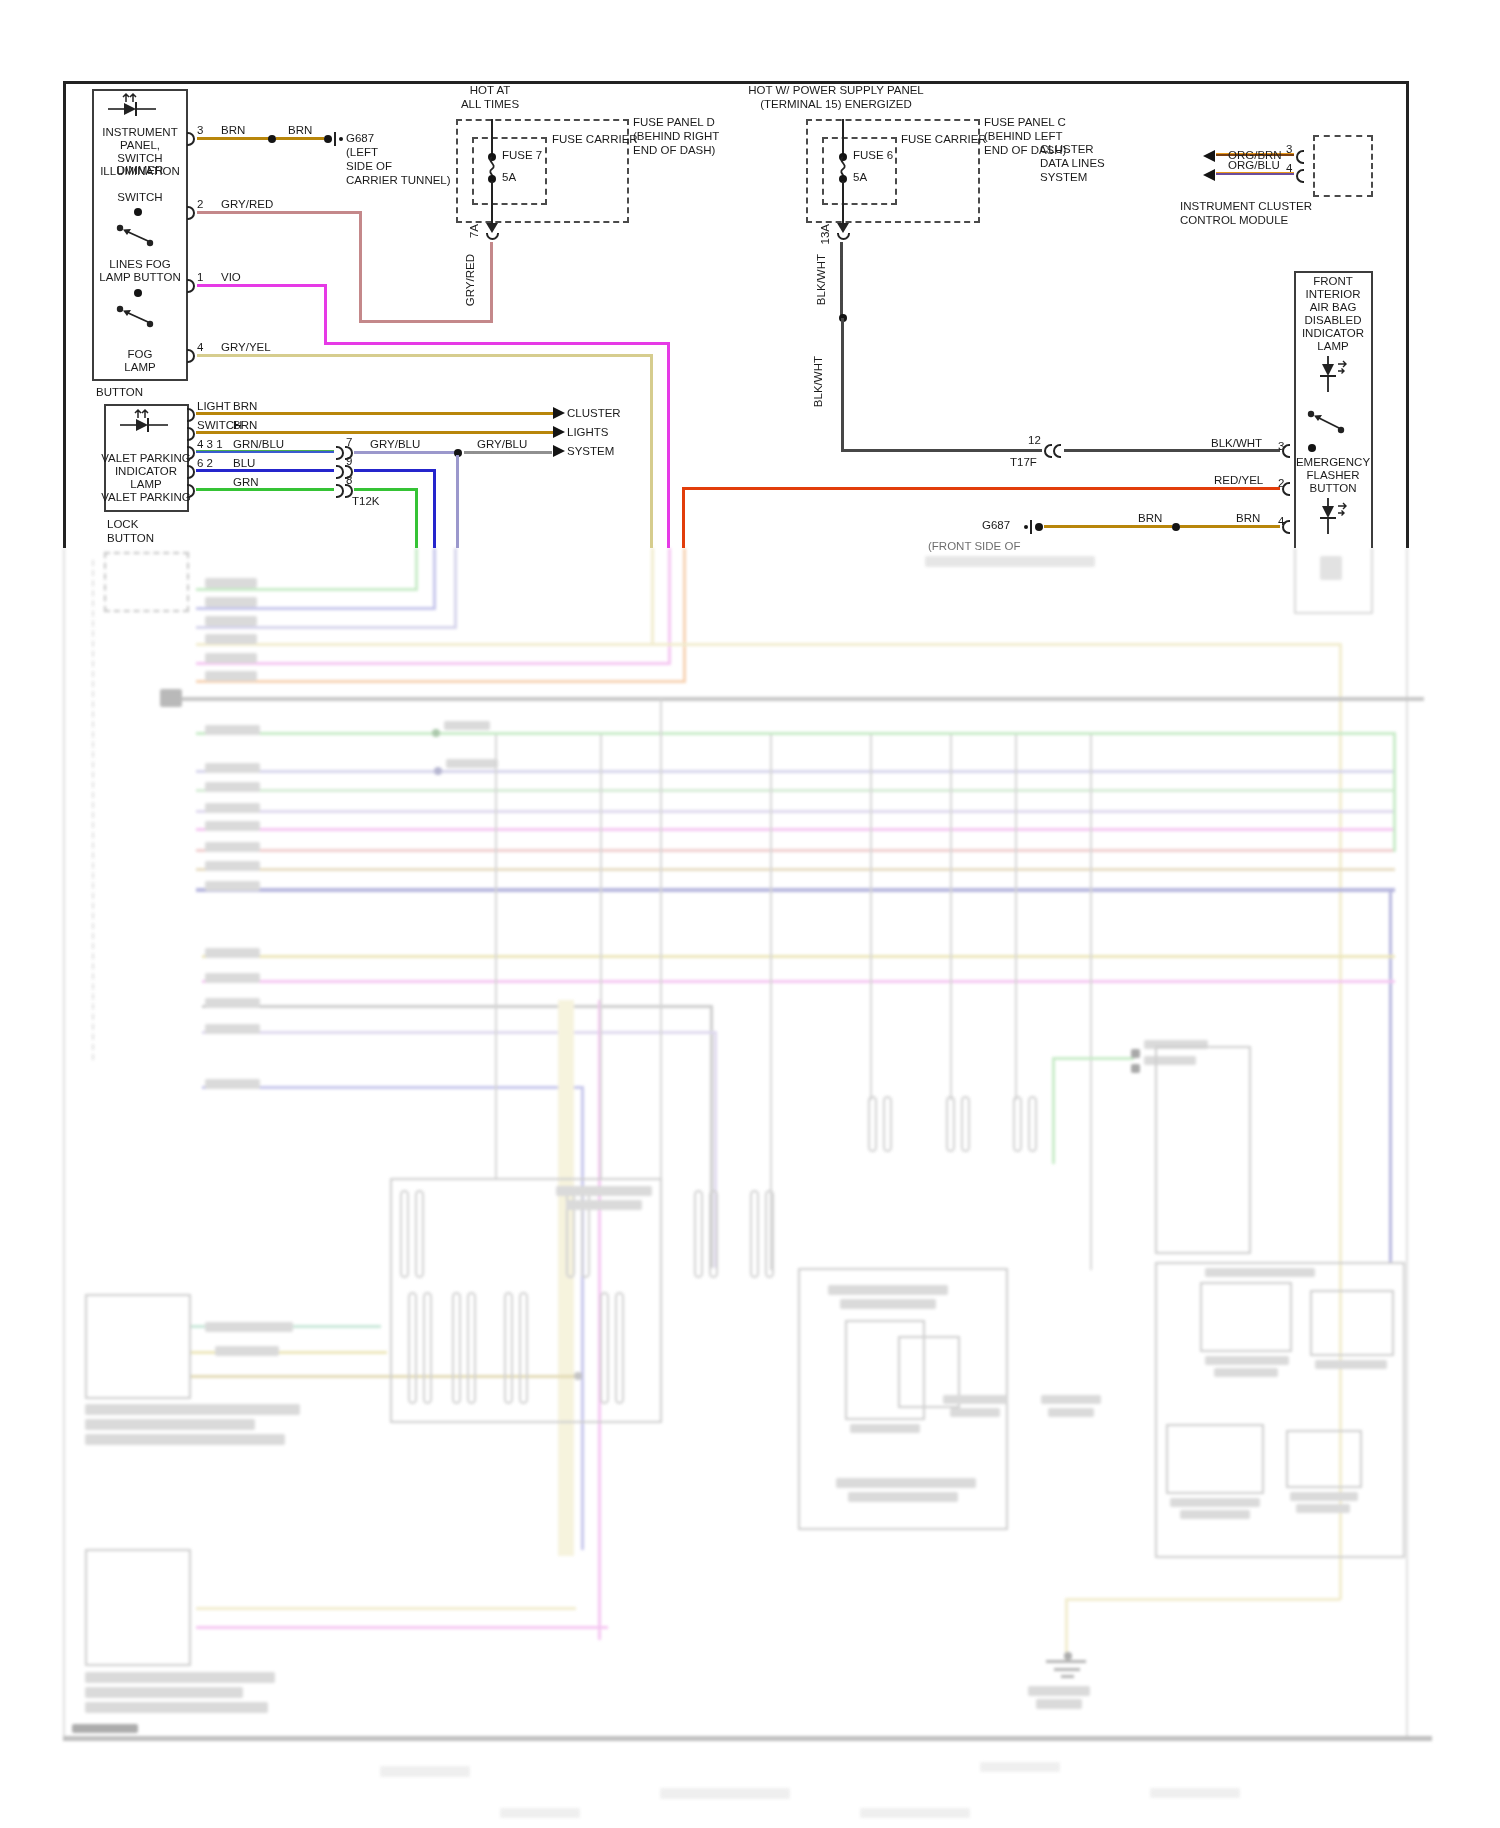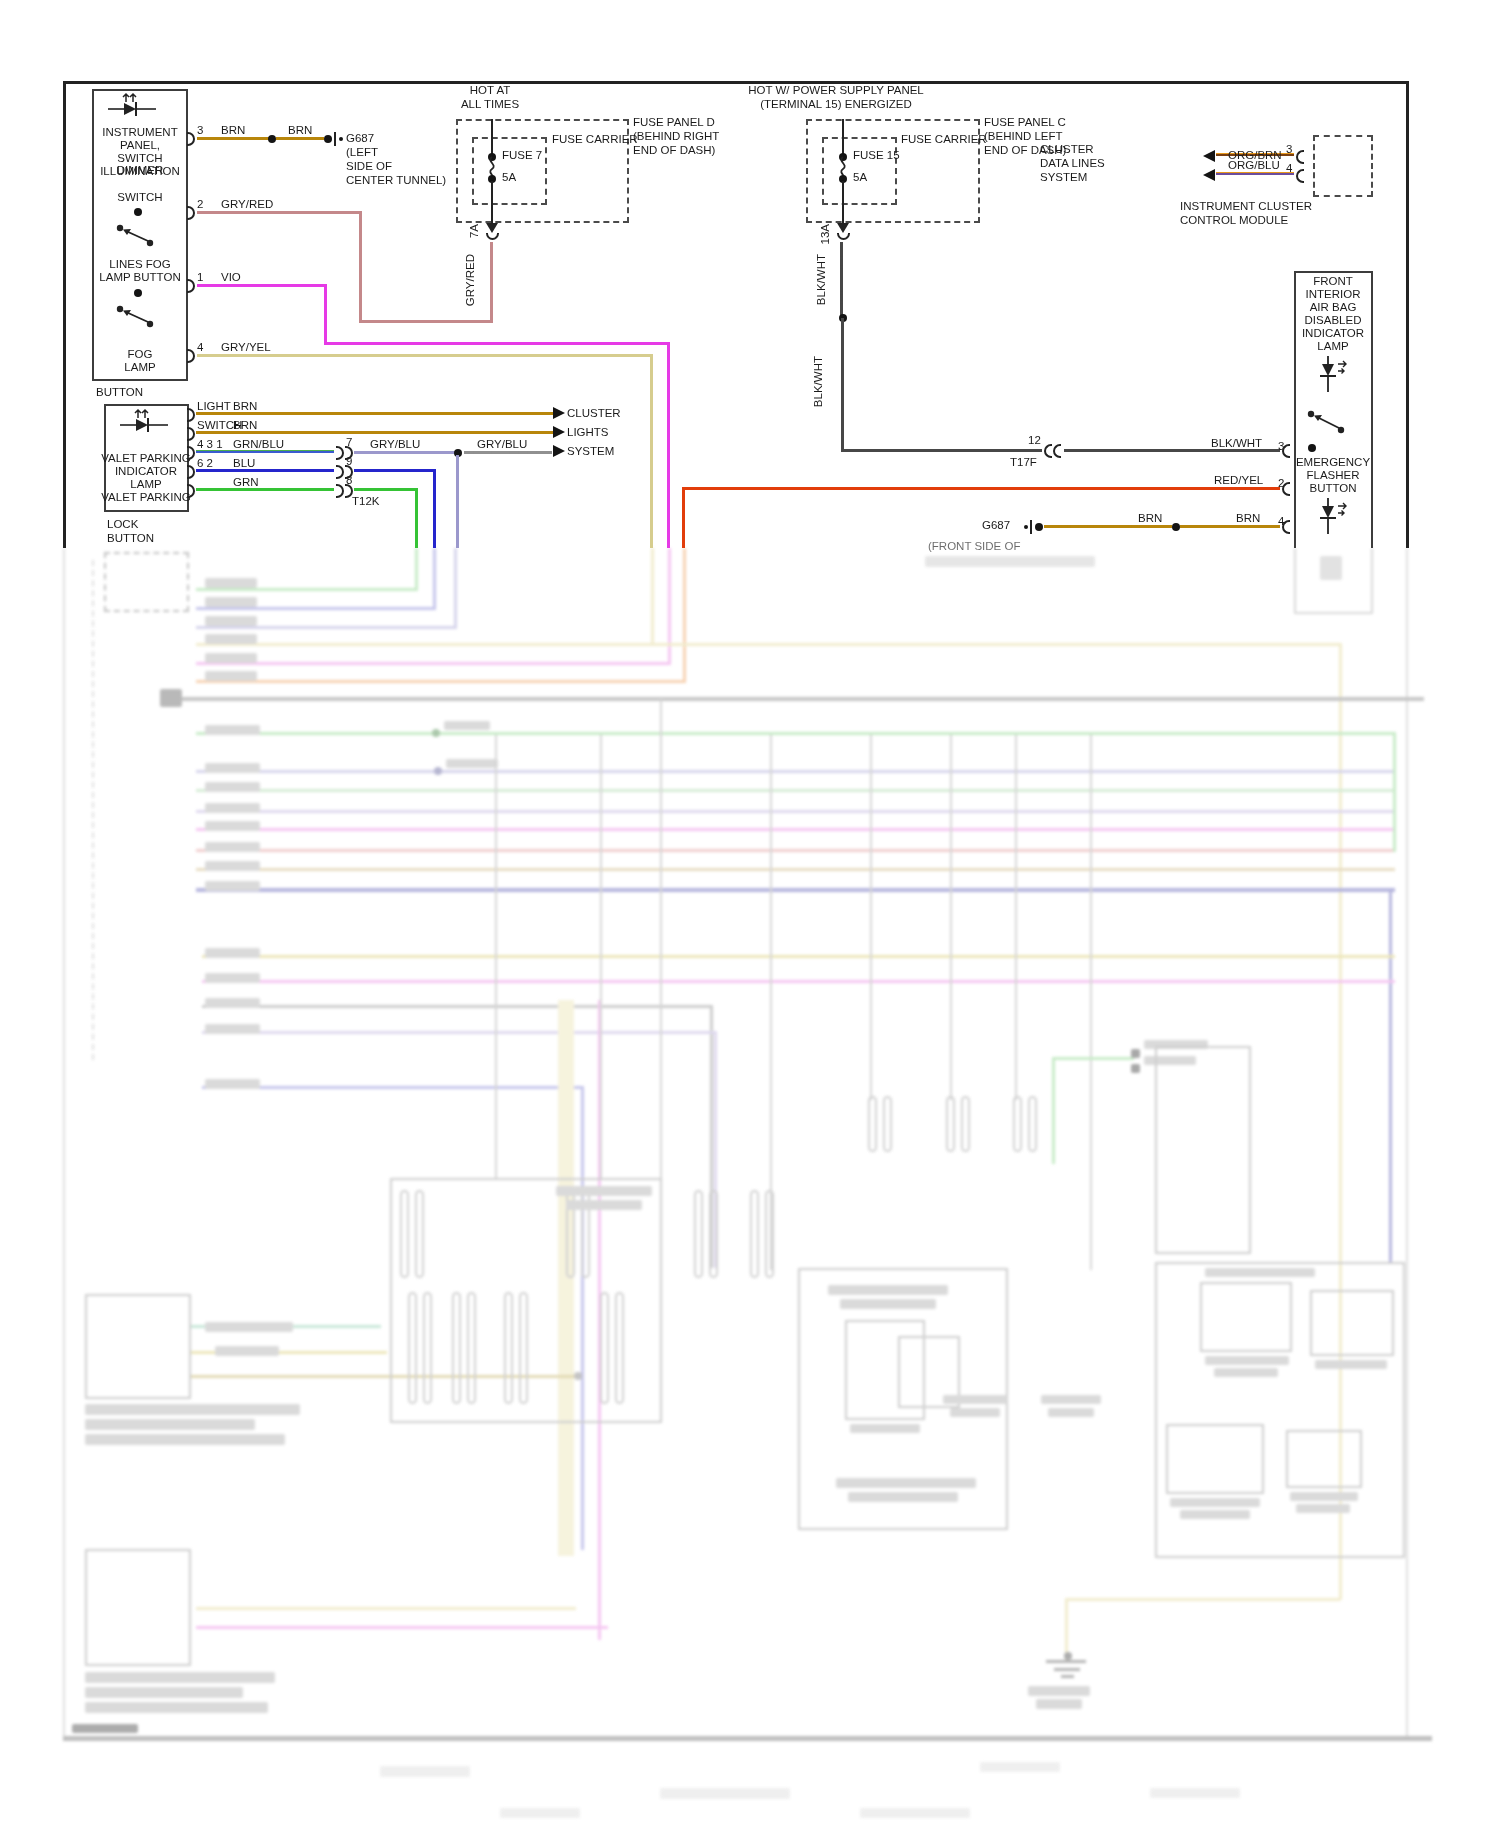--- a/index.html
+++ b/index.html
@@ -278,21 +278,21 @@
   <span class="l" style="left:288px;top:124px">BRN</span>
   <div class="w" style="left: 197px; top: 137px; width: 75px; background-color: rgb(184, 134, 11); border-color: rgb(184, 134, 11);"></div>
   <div class="d" style="left:272px;top:139px"></div>
   <div class="dsh" style="left: 276px; top: 137px; width: 48px; background-color: rgb(184, 134, 11); border-color: rgb(184, 134, 11);"></div>
   <div class="d" style="left:328px;top:139px"></div>
   <div class="bar" style="left:334px;top:132px;width:2px;height:14px"></div>
   <div class="d d2" style="left:341px;top:139px"></div>
   <span class="l" style="left:346px;top:132px">G687</span>
   <span class="l" style="left:346px;top:146px">(LEFT</span>
   <span class="l" style="left:346px;top:160px">SIDE OF</span>
-  <span class="l" style="left:346px;top:174px">CENTER TUNNEL)</span>
+  <span class="l" style="left:346px;top:174px">CARRIER TUNNEL)</span>
 
   <span class="l" style="left:197px;top:198px">2</span>
   <span class="l" style="left:221px;top:198px">GRY/RED</span>
   <div class="w" style="left: 197px; top: 211px; width: 165px; background-color: rgb(196, 136, 138); border-color: rgb(196, 136, 138);"></div>
   <div class="v" style="left: 359px; top: 211px; height: 112px; background-color: rgb(196, 136, 138); border-color: rgb(196, 136, 138);"></div>
   <div class="w" style="left: 359px; top: 320px; width: 134px; background-color: rgb(196, 136, 138); border-color: rgb(196, 136, 138);"></div>
   <div class="v" style="left: 490px; top: 242px; height: 81px; background-color: rgb(196, 136, 138); border-color: rgb(196, 136, 138);"></div>
 
   <span class="l" style="left:197px;top:271px">1</span>
   <span class="l" style="left:221px;top:271px">VIO</span>
@@ -338,21 +338,21 @@
   <div class="d" style="left:843px;top:157px"></div>
   <div style="position:absolute;left:837px;top:155px">
     <svg width="12" height="28" viewBox="0 0 12 28">
         <path d="M6 2 C 0 6, 12 10, 6 14 C 0 18, 12 22, 6 26" stroke="#222" stroke-width="1.8" fill="none"></path>
       </svg>
   </div>
   <div class="d" style="left:843px;top:179px"></div>
   <div class="v" style="left:842px;top:181px;width:2px;height:42px;background:#222"></div>
   <div class="tri-d" style="left:837px;top:223px"></div>
   <div class="au" style="left:837px;top:233px"></div>
-  <span class="l" style="left:853px;top:149px">FUSE 15</span>
+  <span class="l" style="left:853px;top:149px">FUSE 6</span>
   <span class="l" style="left:853px;top:171px">5A</span>
   <span class="l" style="left:901px;top:133px">FUSE CARRIER</span>
   <span class="l" style="left:984px;top:116px">FUSE PANEL C</span>
   <span class="l" style="left:984px;top:130px">(BEHIND LEFT</span>
   <span class="l" style="left:984px;top:144px">END OF DASH)</span>
   <span class="vl" style="left:819px;top:224px">13A</span>
   <span class="vl" style="left:815px;top:254px">BLK/WHT</span>
 
   <div class="dshv" style="left: 840px; top: 242px; height: 76px; background-color: rgb(71, 71, 71); border-color: rgb(71, 71, 71);"></div>
   <div class="d" style="left:843px;top:318px"></div>

